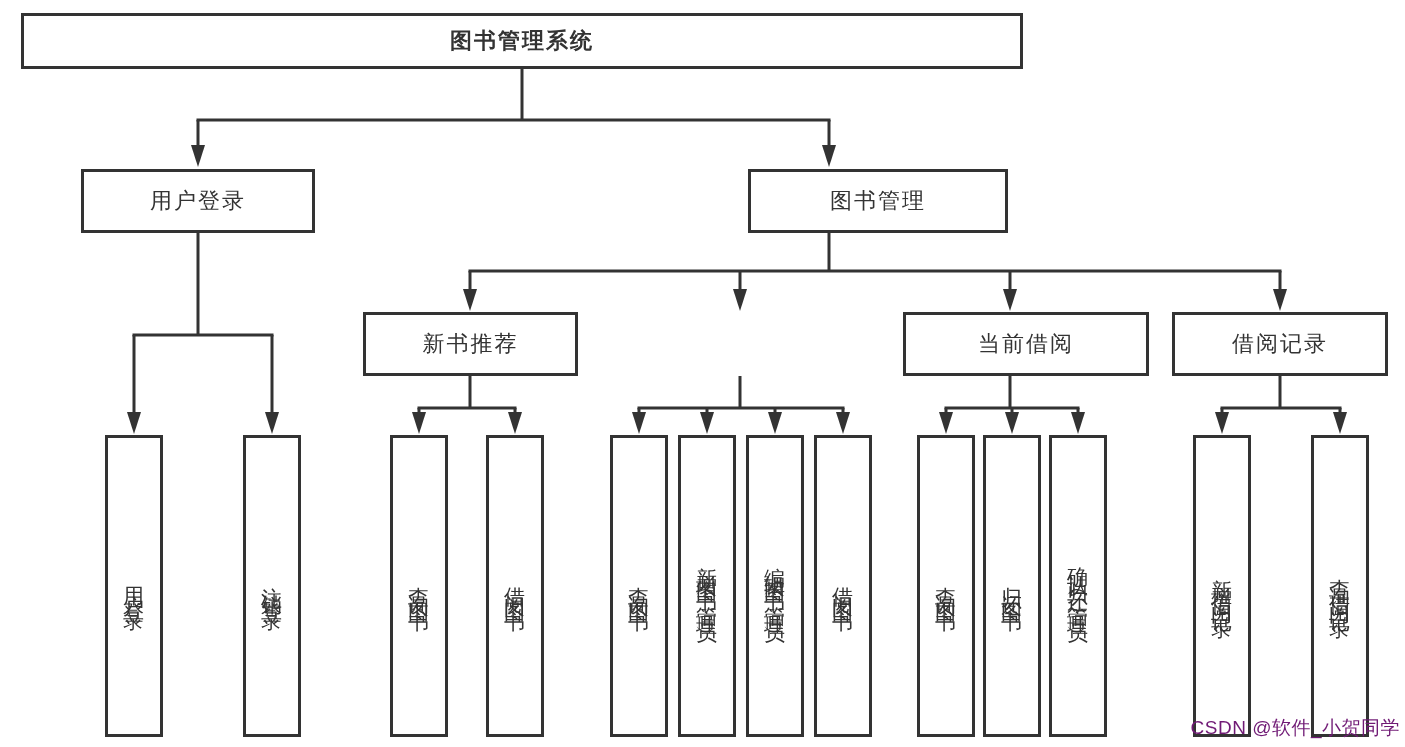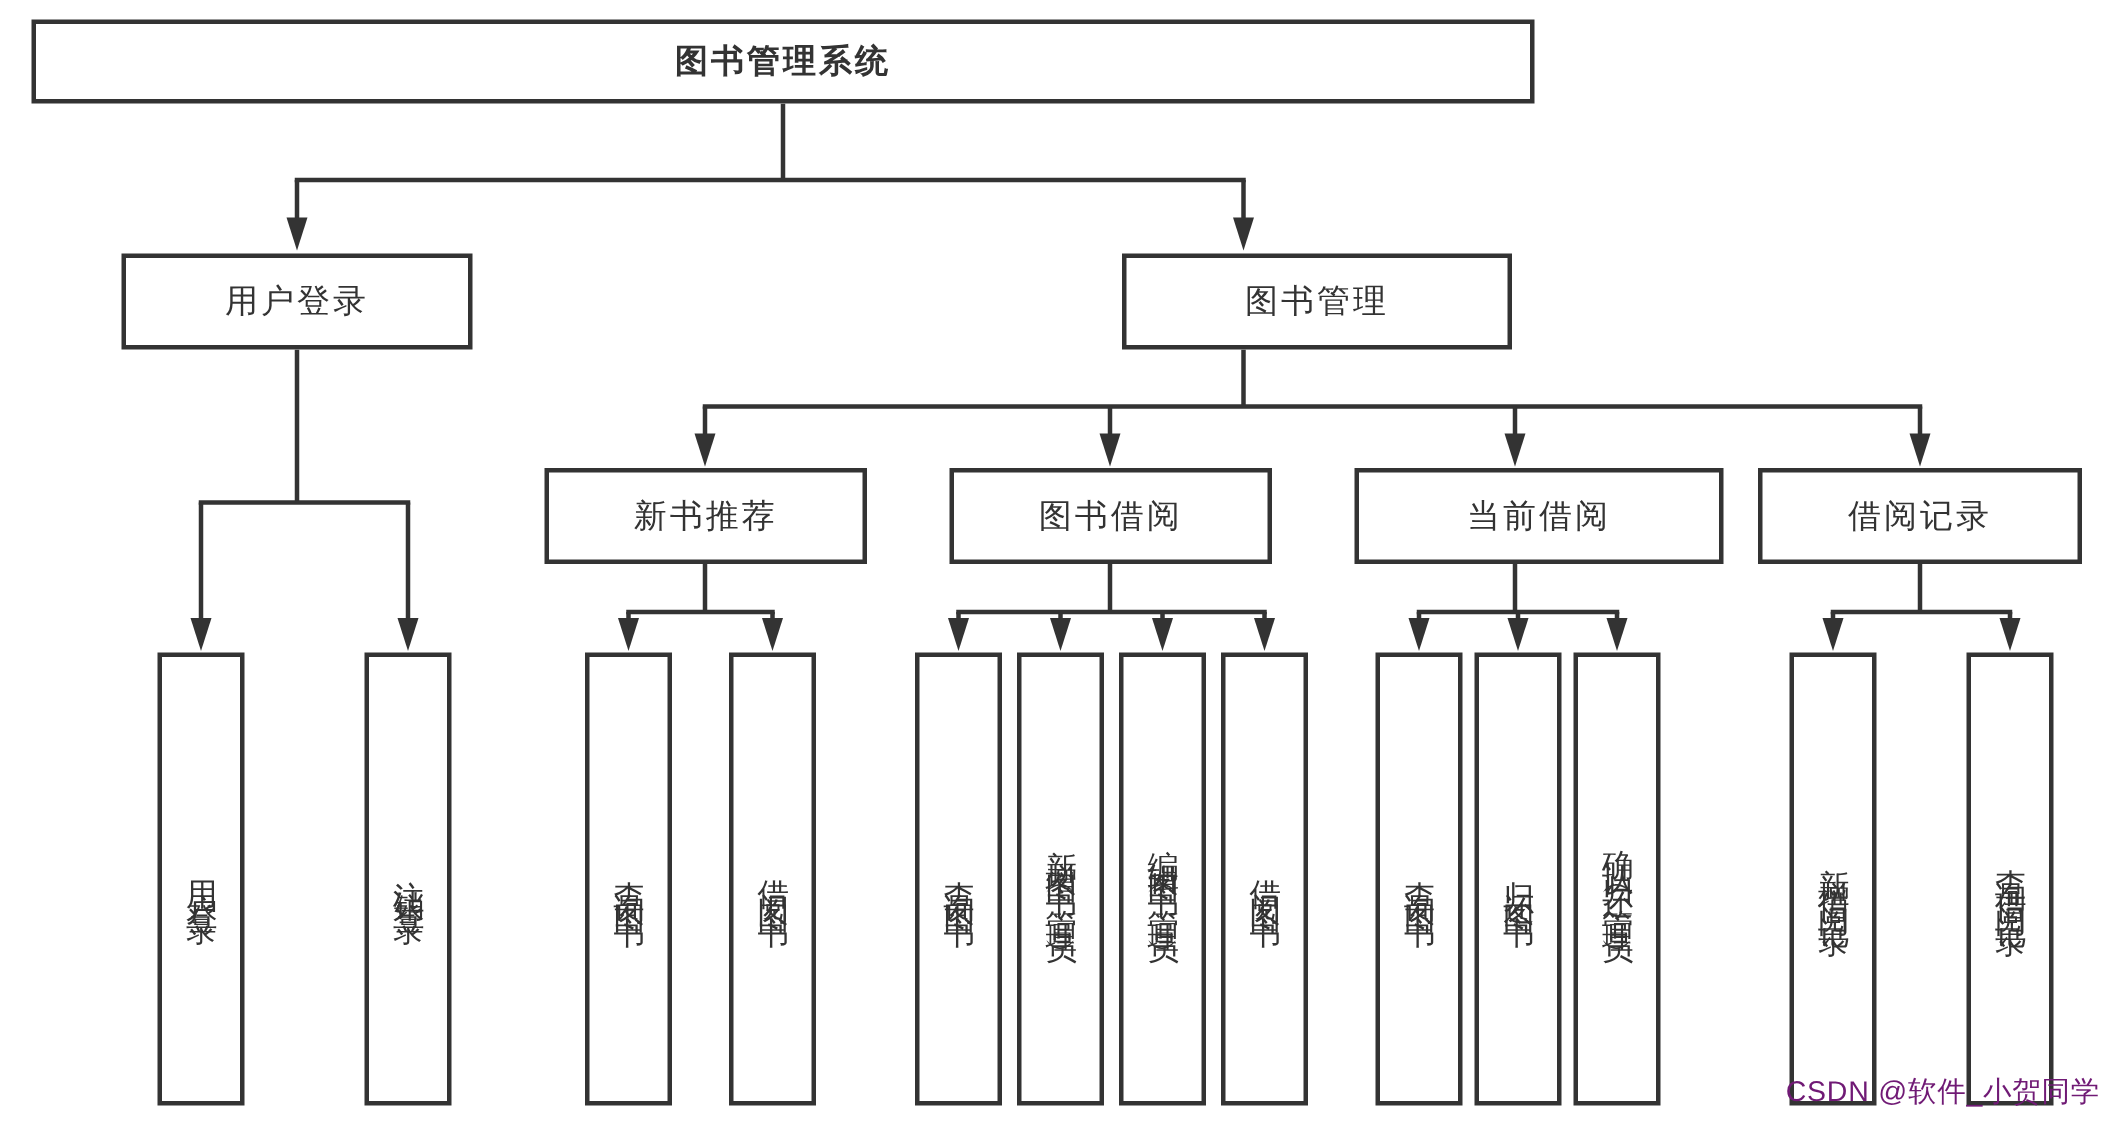--- a/index.html
+++ b/index.html
@@ -122,23 +122,20 @@
   <div class="node hnode" style="left:81px; top:169px; width:234px; height:64px;">
     <span>用户登录</span>
   </div>
   <div class="node hnode" style="left:712px; top:169px; width:260px; height:64px;margin-left:36px;">
     <span>图书管理</span>
   </div>
 
   <div class="node hnode" style="left:363px; top:312px; width:215px; height:64px;">
     <span>新书推荐</span>
   </div>
-  <div class="node hnode" style="left:633px; top:312px; width:215px; height:64px;">
-    <span>图书借阅</span>
-  </div>
   <div class="node hnode" style="left:903px; top:312px; width:246px; height:64px;">
     <span>当前借阅</span>
   </div>
   <div class="node hnode" style="left:1172px; top:312px; width:216px; height:64px;">
     <span>借阅记录</span>
   </div>
 
   <div class="node leaf" style="left:105px;">
     <span>用户登录</span>
   </div>

